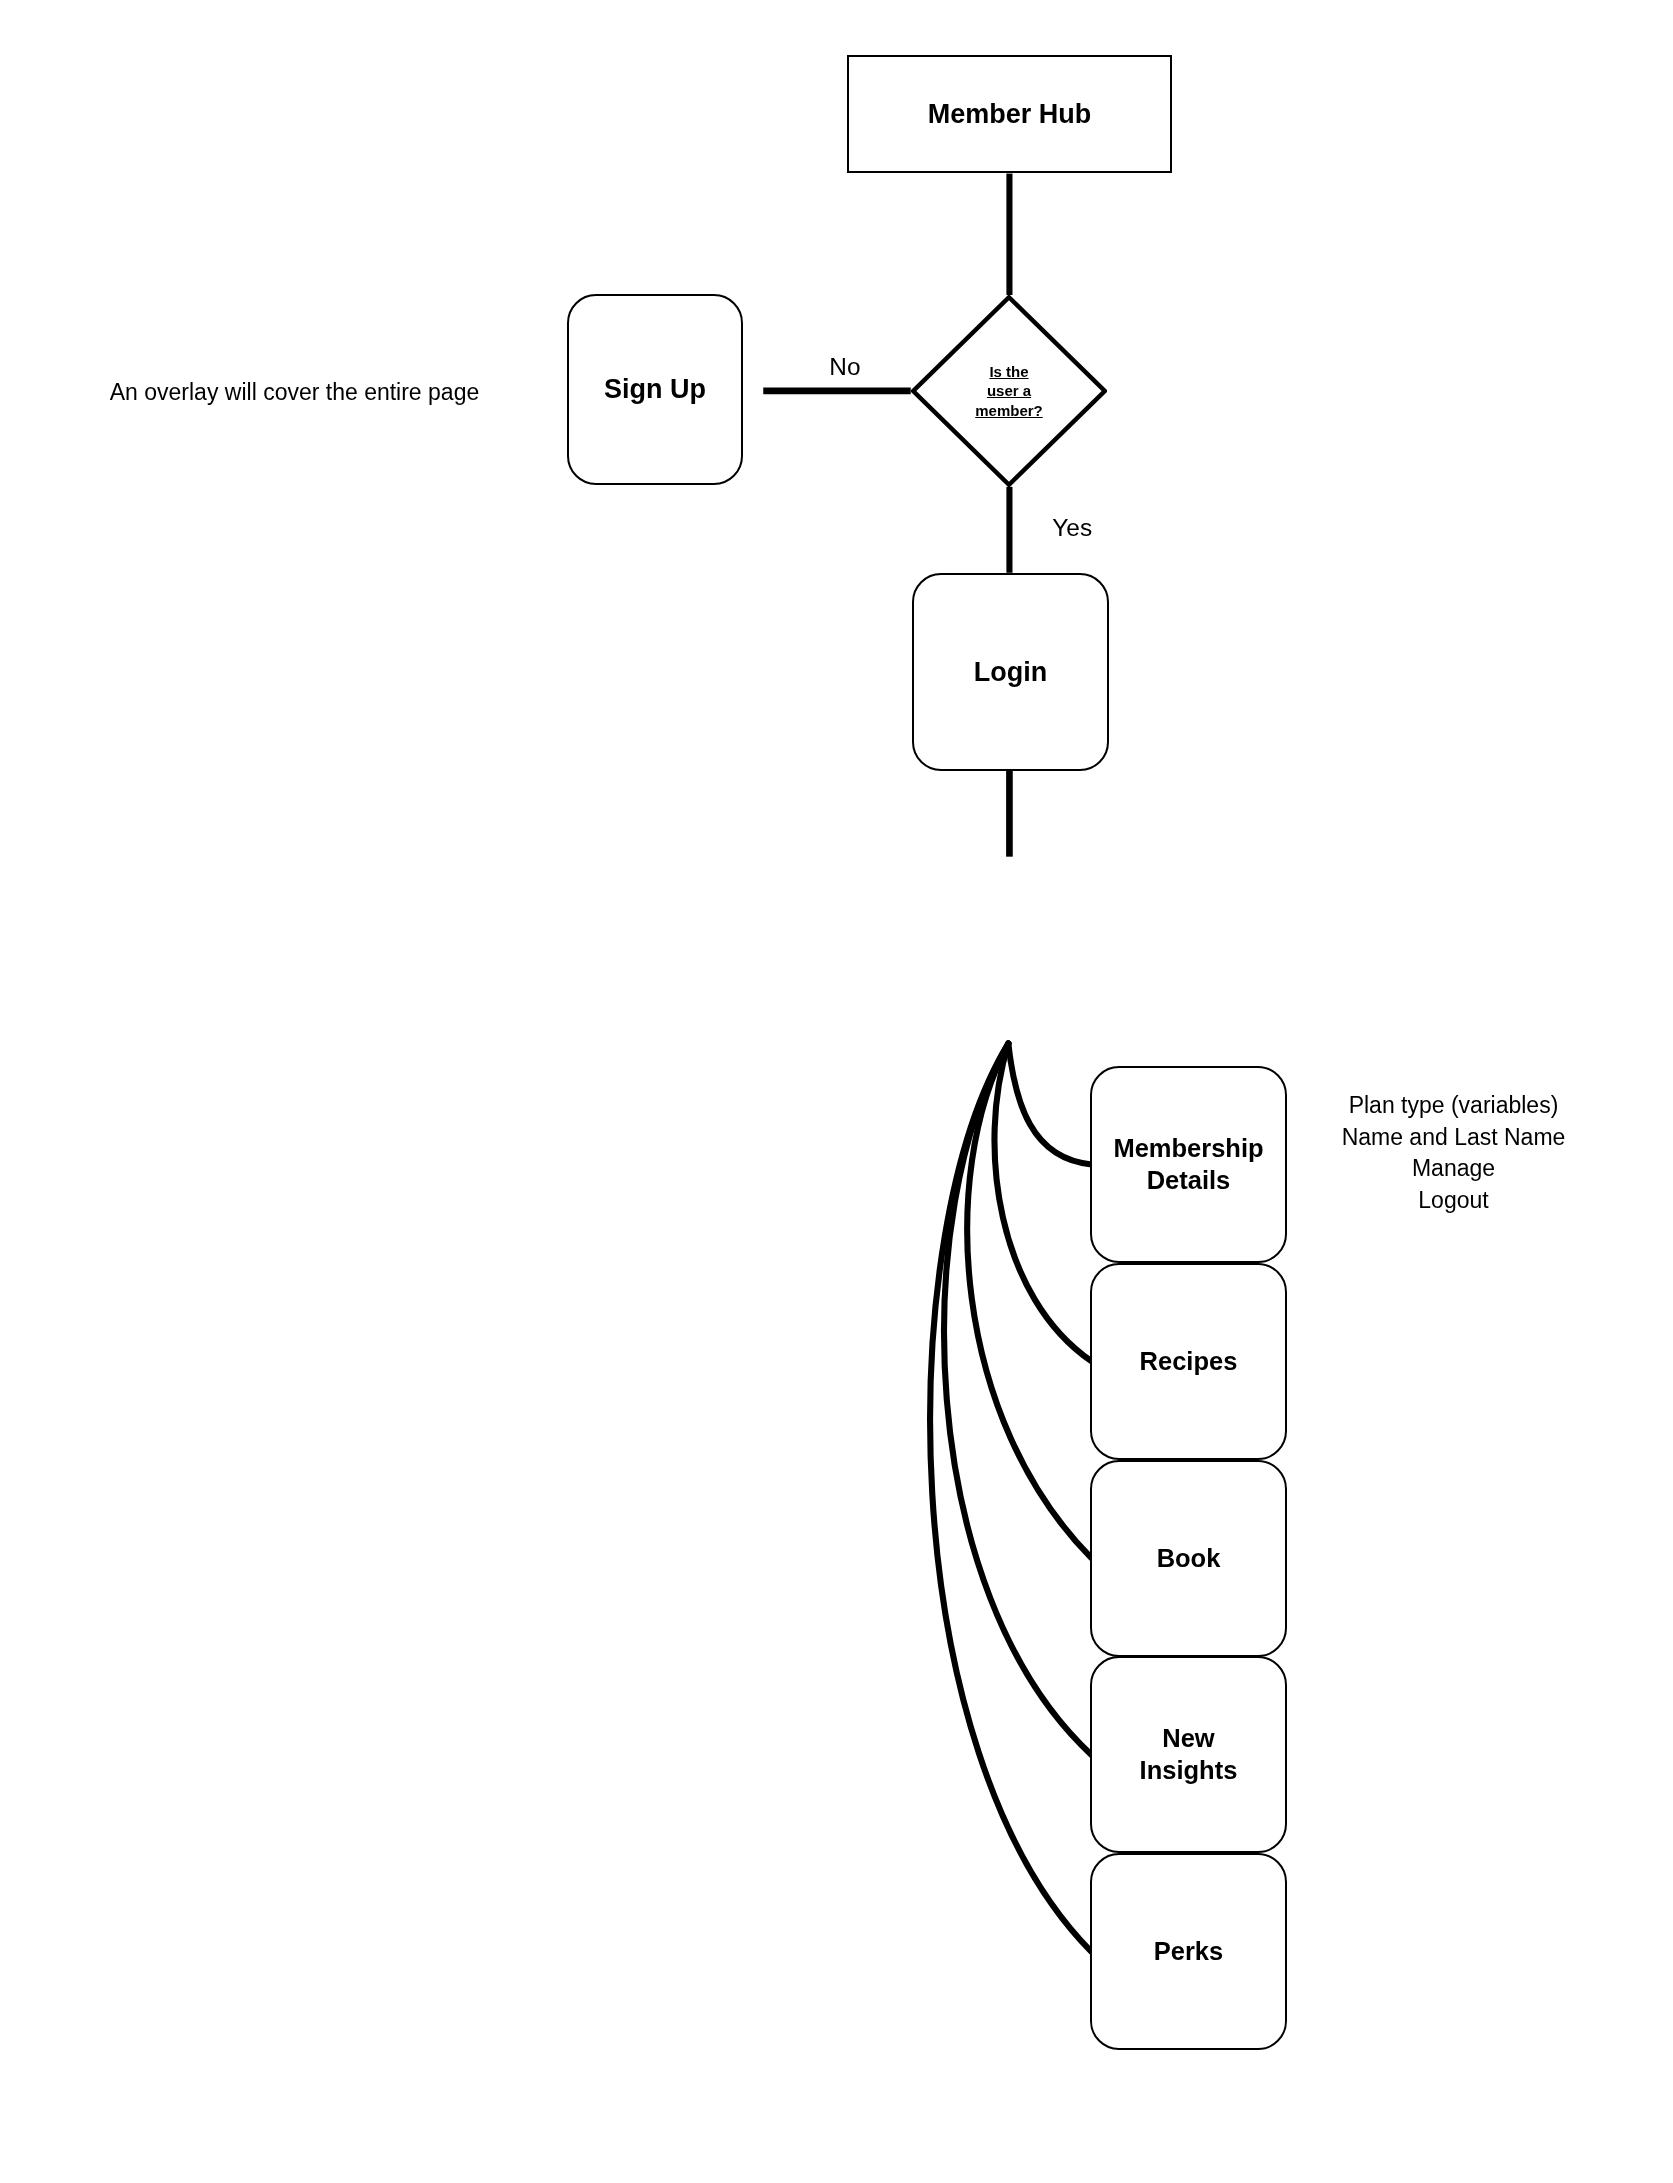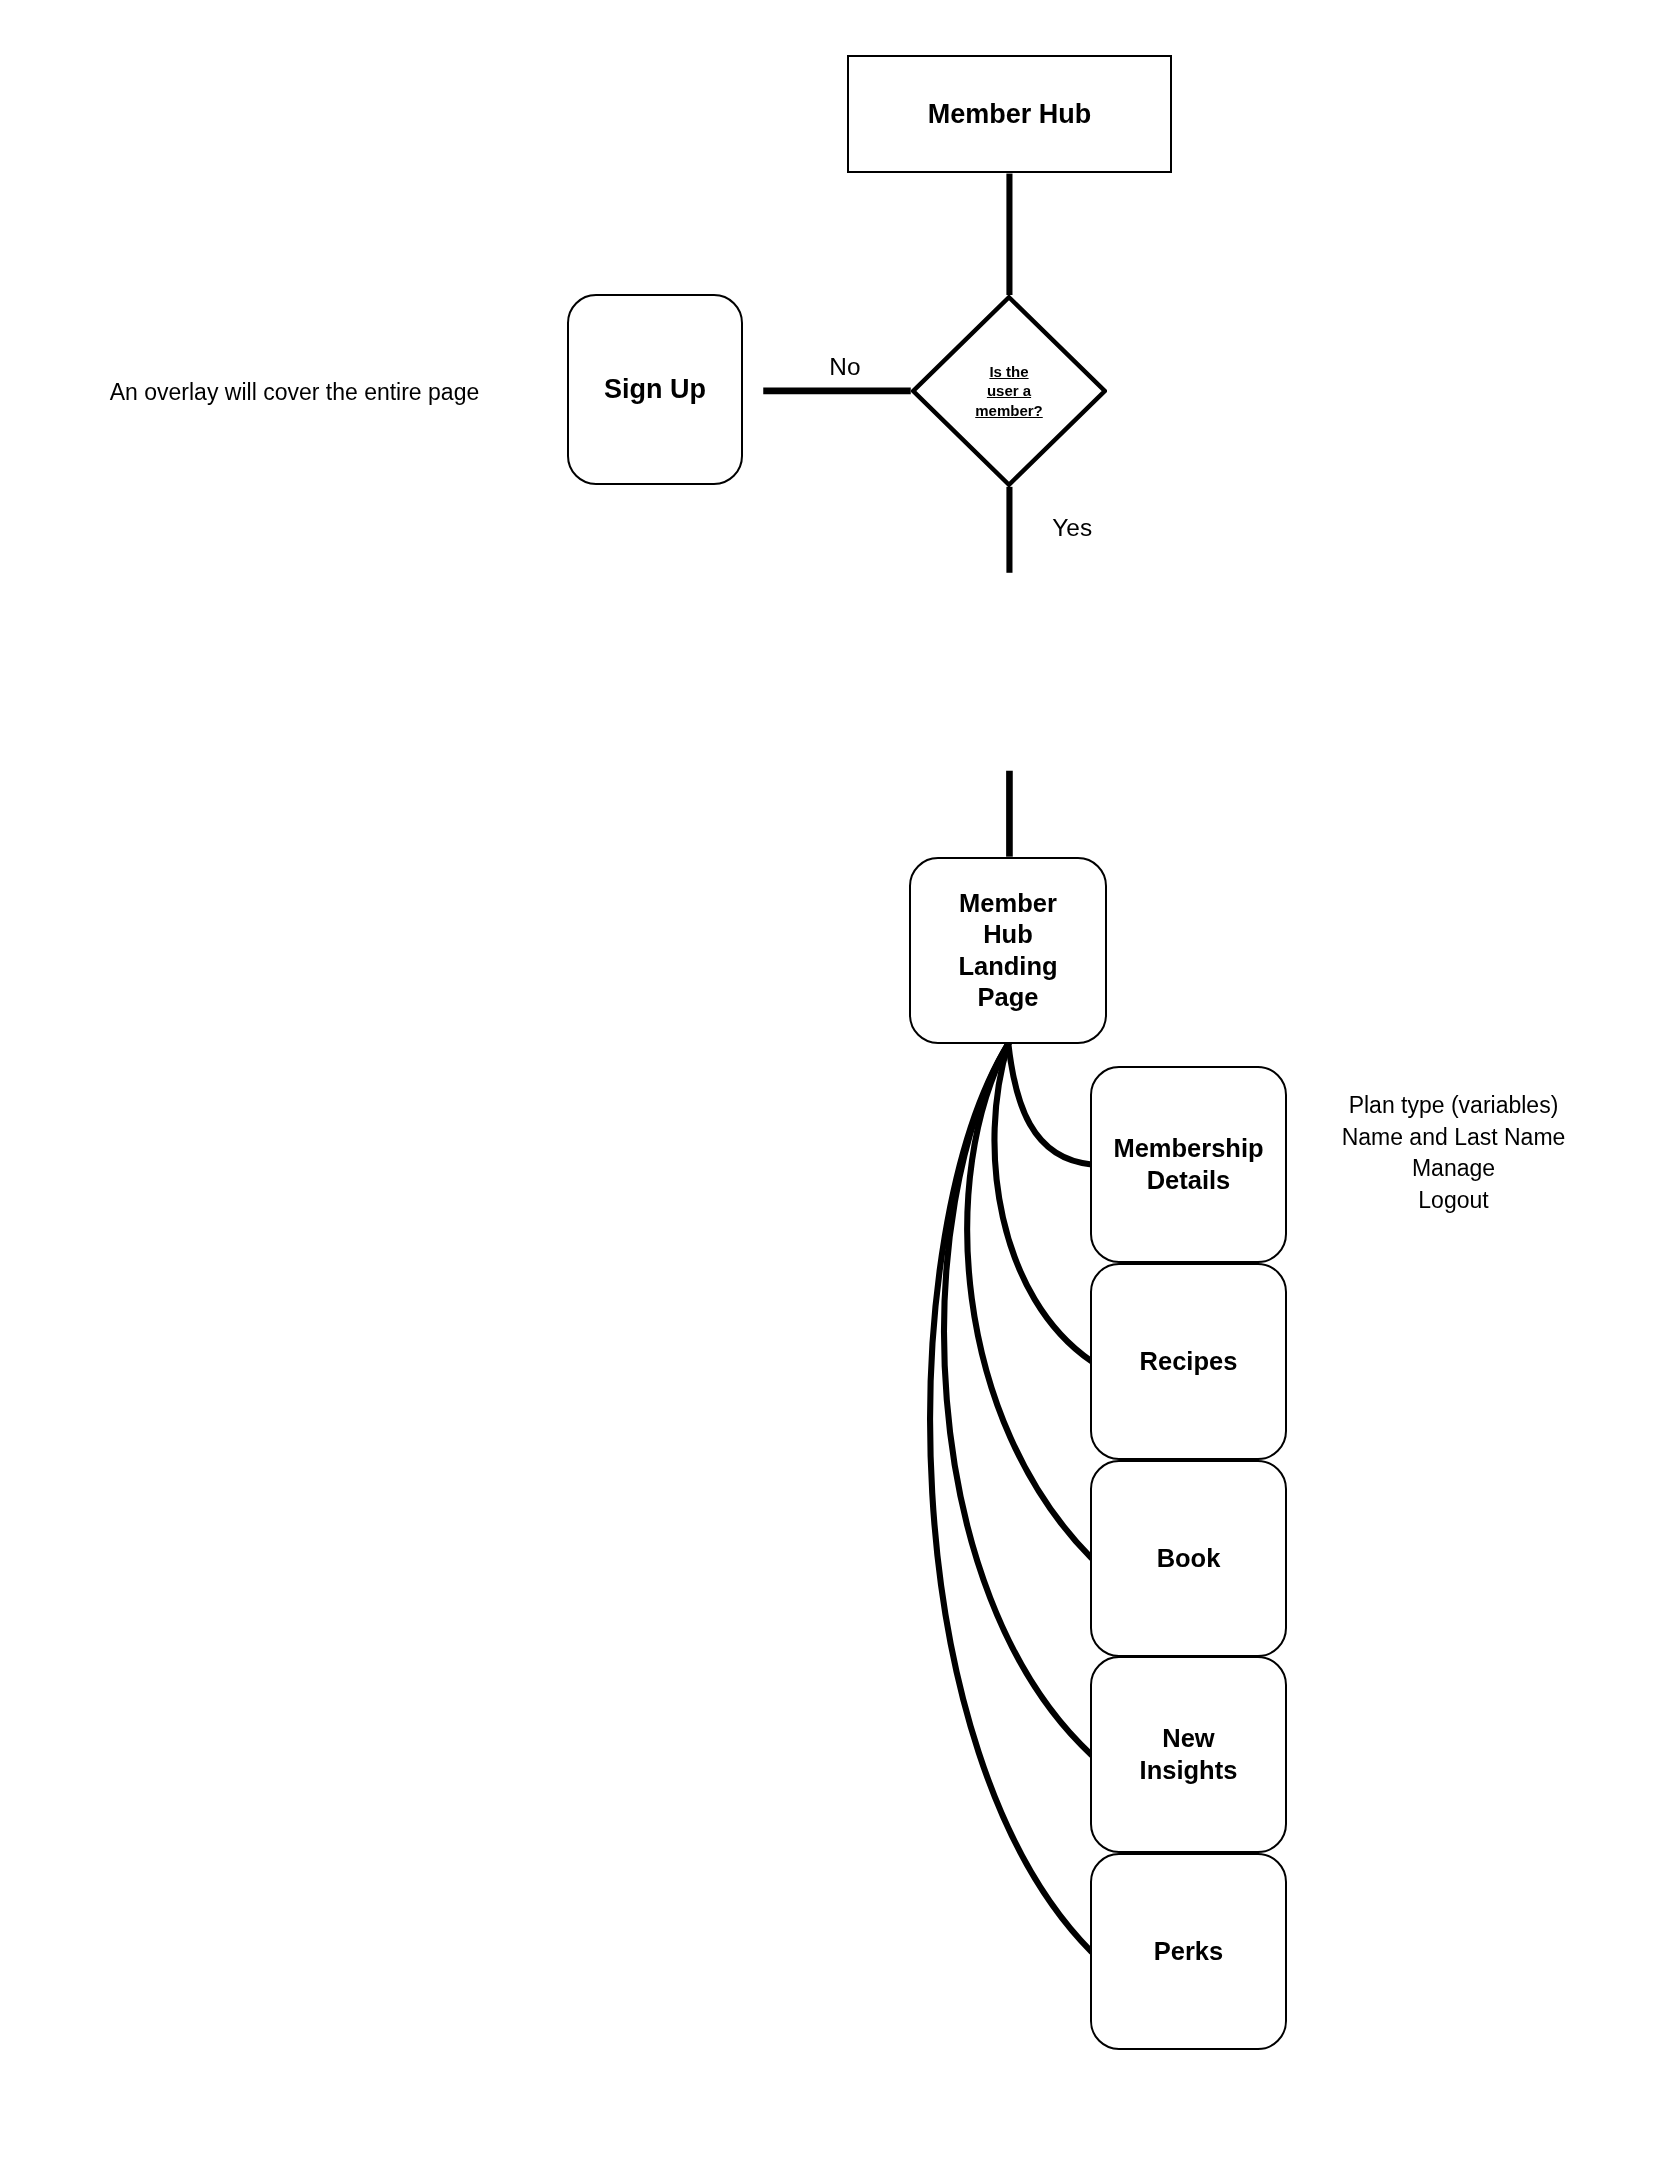--- a/index.html
+++ b/index.html
@@ -111,25 +111,22 @@
 
   <div class="diamond" style="left:911px; top:295px; width:196px; height:192px;">
     <svg width="196" height="192" viewBox="0 0 353 346" xmlns="http://www.w3.org/2000/svg">
       <polygon points="176.5,4 349,173 176.5,342 4,173" fill="#ffffff" stroke="#000000" stroke-width="8"></polygon>
     </svg>
     <div class="diamond-label" style="font-size:15px; white-space:pre-line;text-decoration:underline;">Is the
 user a
 member?</div>
   </div>
 
+  <div class="node rounded" style="left:912px; top:573px; width:197px; height:198px; font-size:27px;">Login</div>
 
-  <div class="node rounded" style="left:909px; top:857px; width:198px; height:187px; font-size:25.5px; white-space:pre-line;">Member
-Hub
-Landing
-Page</div>
 
   <div class="node rounded" style="left:1090px; top:1066px; width:197px; height:197px; font-size:25.5px; white-space:pre-line;">Membership
 Details</div>
 
   <div class="node rounded" style="left:1090px; top:1263px; width:197px; height:197px; font-size:25.5px;">Recipes</div>
 
   <div class="node rounded" style="left:1090px; top:1460px; width:197px; height:197px; font-size:25.5px;">Book</div>
 
   <div class="node rounded" style="left:1090px; top:1656px; width:197px; height:197px; font-size:25.5px; white-space:pre-line;">New
 Insights</div>

